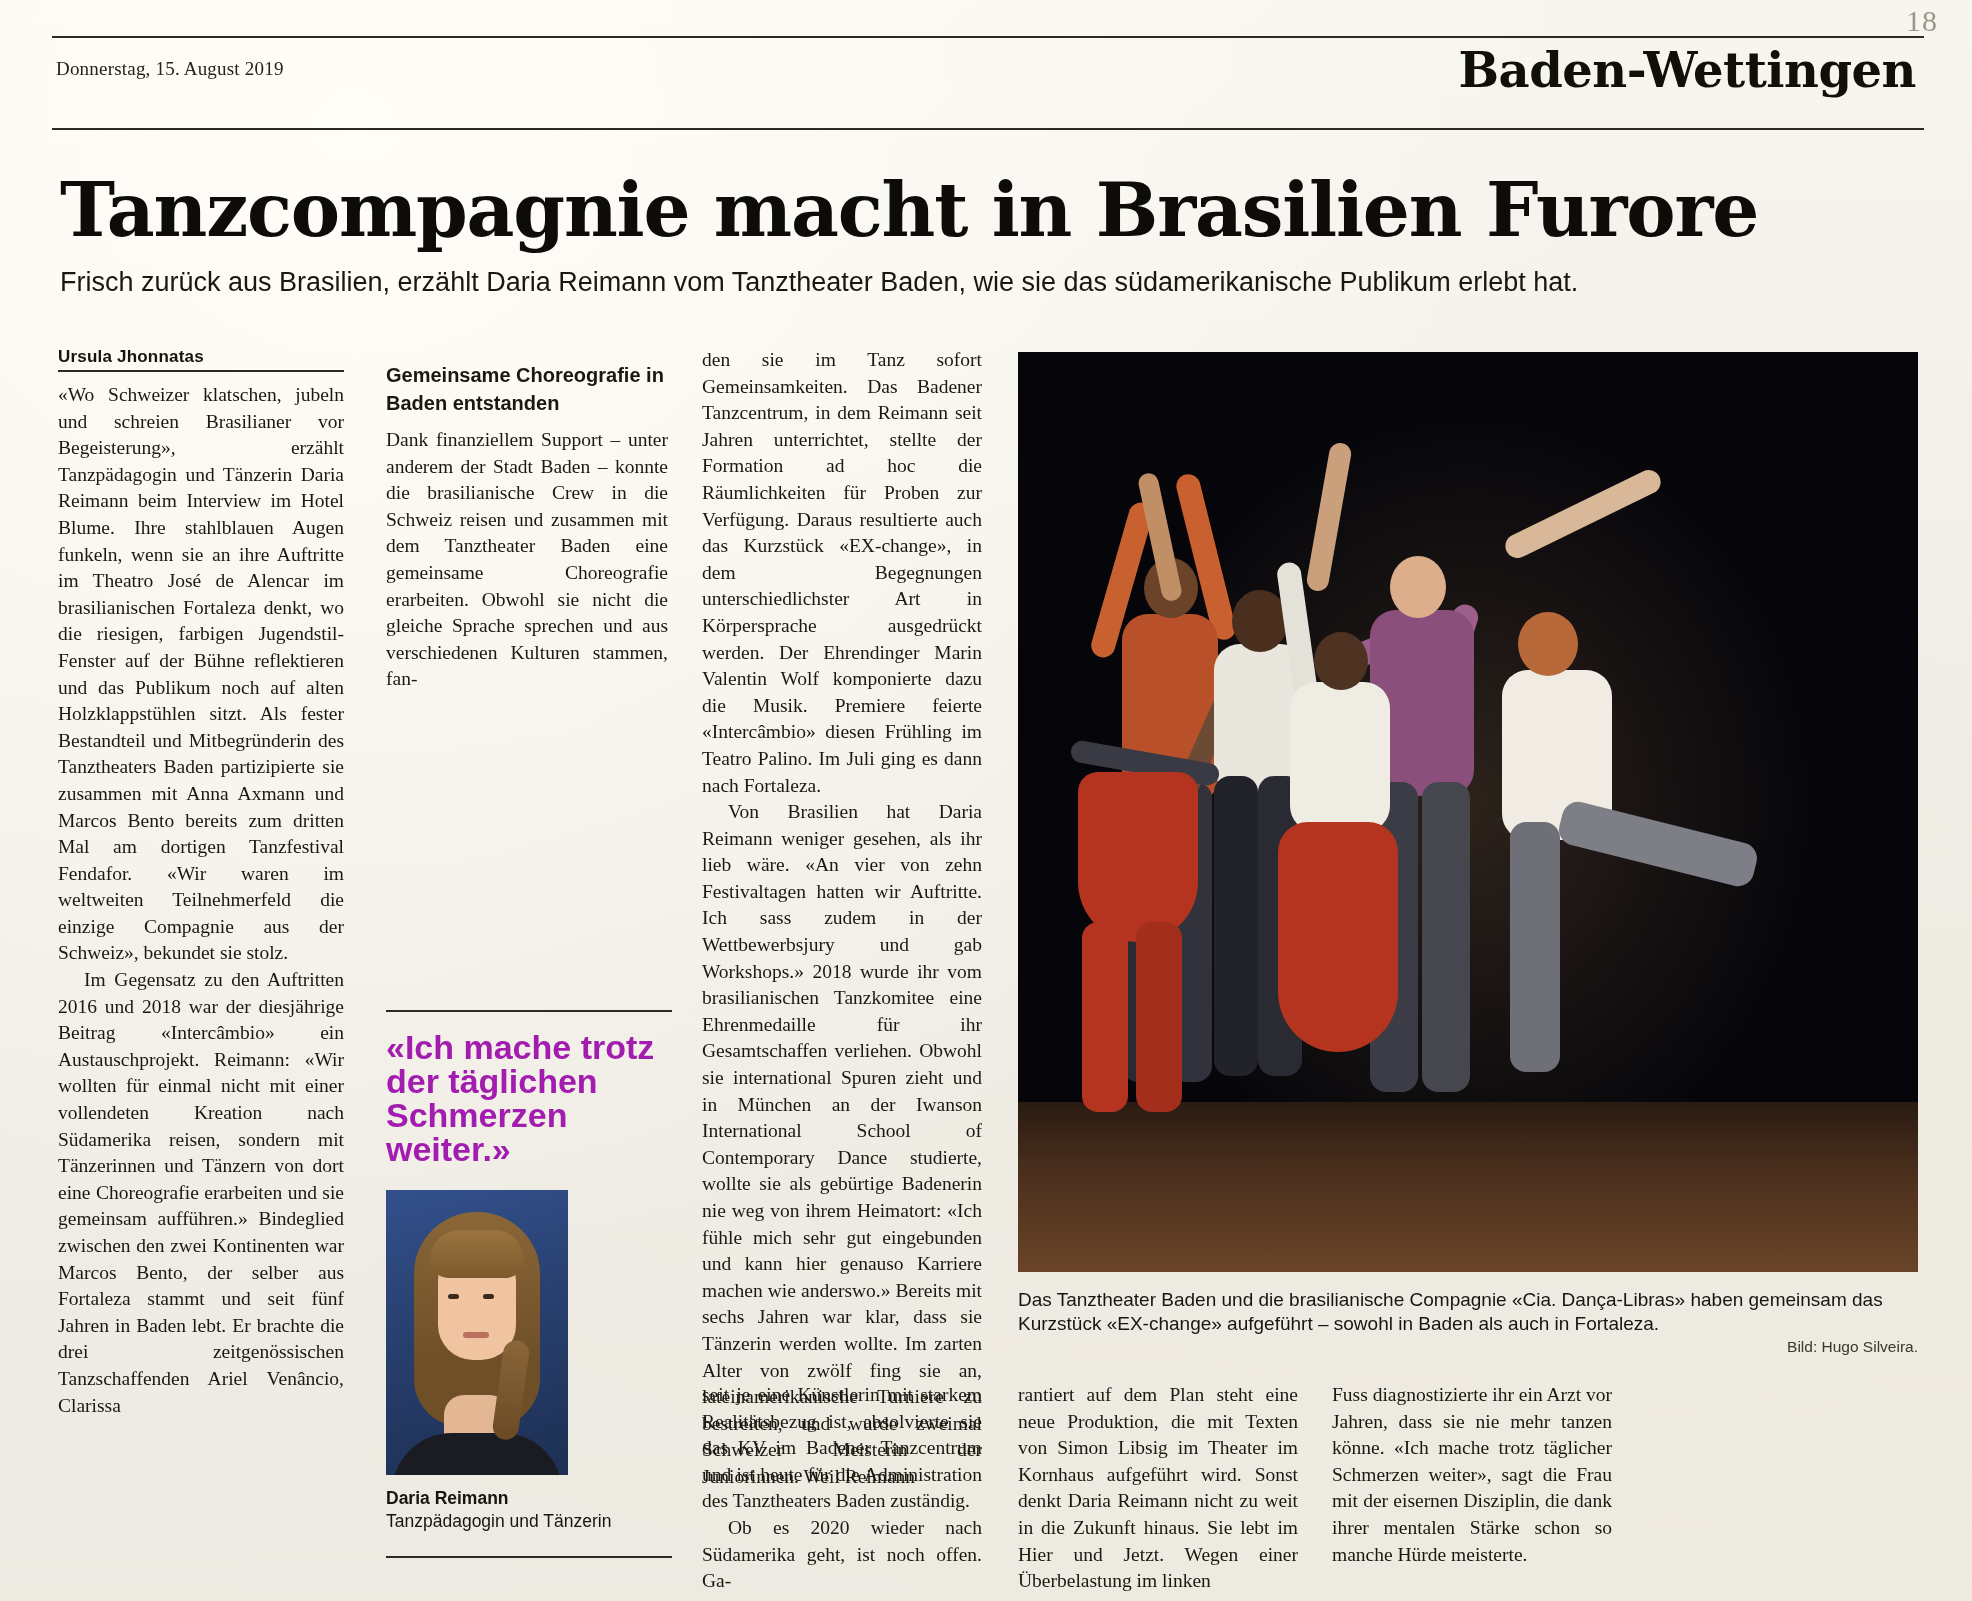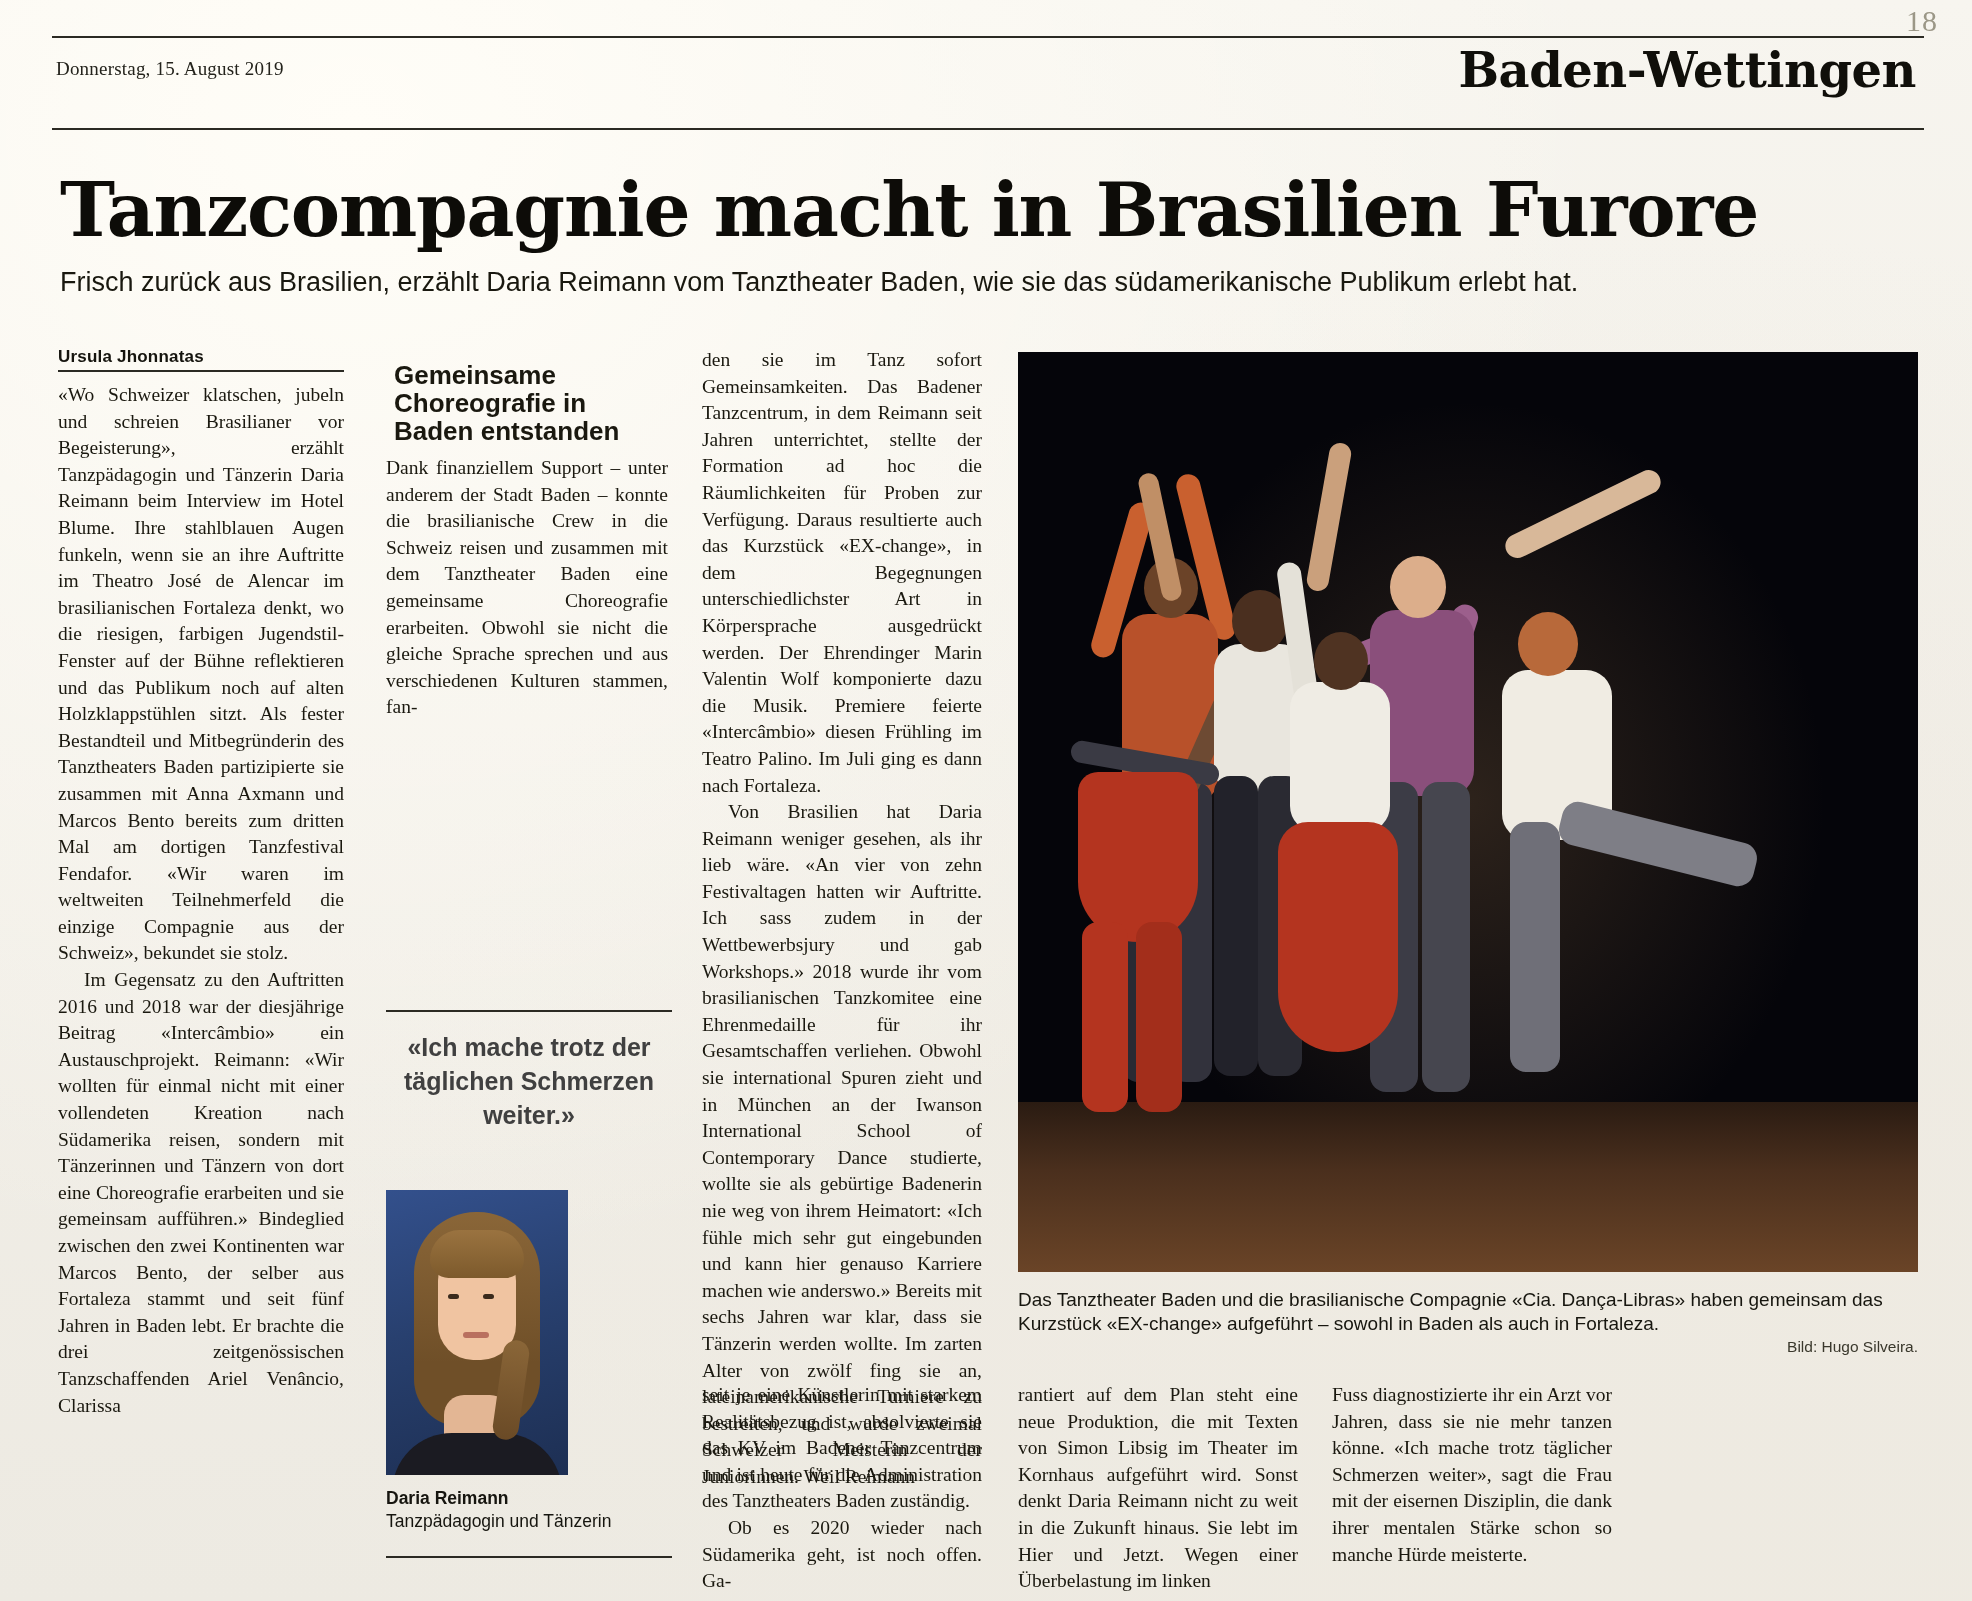--- a/index.html
+++ b/index.html
@@ -72,34 +72,33 @@
   .col p { margin:0 0 0 0; text-indent:26px; }
   .col p.first { text-indent:0; }
 
   #col1 { left:58px; top:382px; width:286px; }
   #col2 { left:386px; top:347px; width:282px; }
   #col3 { left:702px; top:347px; width:280px; }
 
   .subhead-inline {
     font-family:"Liberation Sans", sans-serif;
     font-weight:bold;
-    font-size:26px;
+    font-size:20px;
     line-height:28px;
-    margin:14px 0 10px 8px;
+    margin:14px 0 10px 0;
     text-align:left;
     hyphens:none;
   }
 
   .pullquote {
     position:absolute; left:386px; top:1030px; width:286px;
     font-family:"Liberation Sans", sans-serif;
     font-weight:bold;
-    font-size:25px; line-height:34px;
-    color:#404040;
-    text-align:center;
+    font-size:34px; line-height:34px;
+    color:#a21caf;
   }
   .pq-rule-top { position:absolute; left:386px; top:1010px; width:286px; height:2px; background:#2b2a23; }
 
   
   .portrait {
     position:absolute; left:386px; top:1190px; width:182px; height:285px;
     overflow:hidden;
     background:#2a3d66;
   }
   .portrait .bg {

